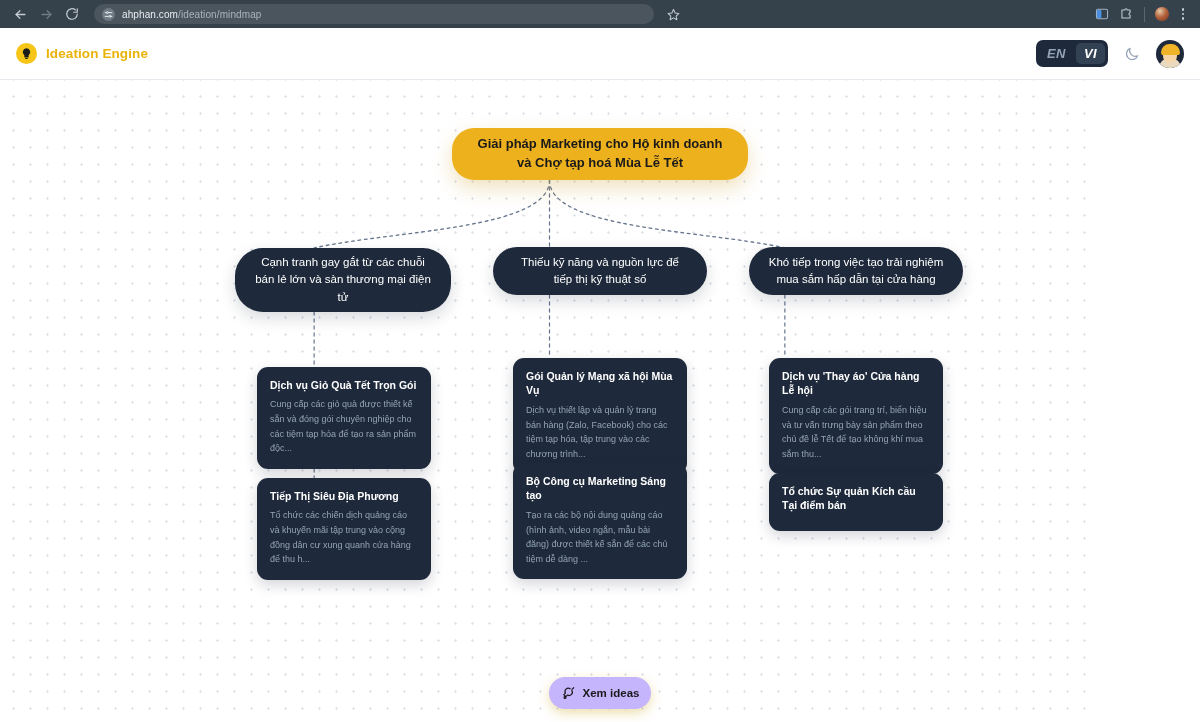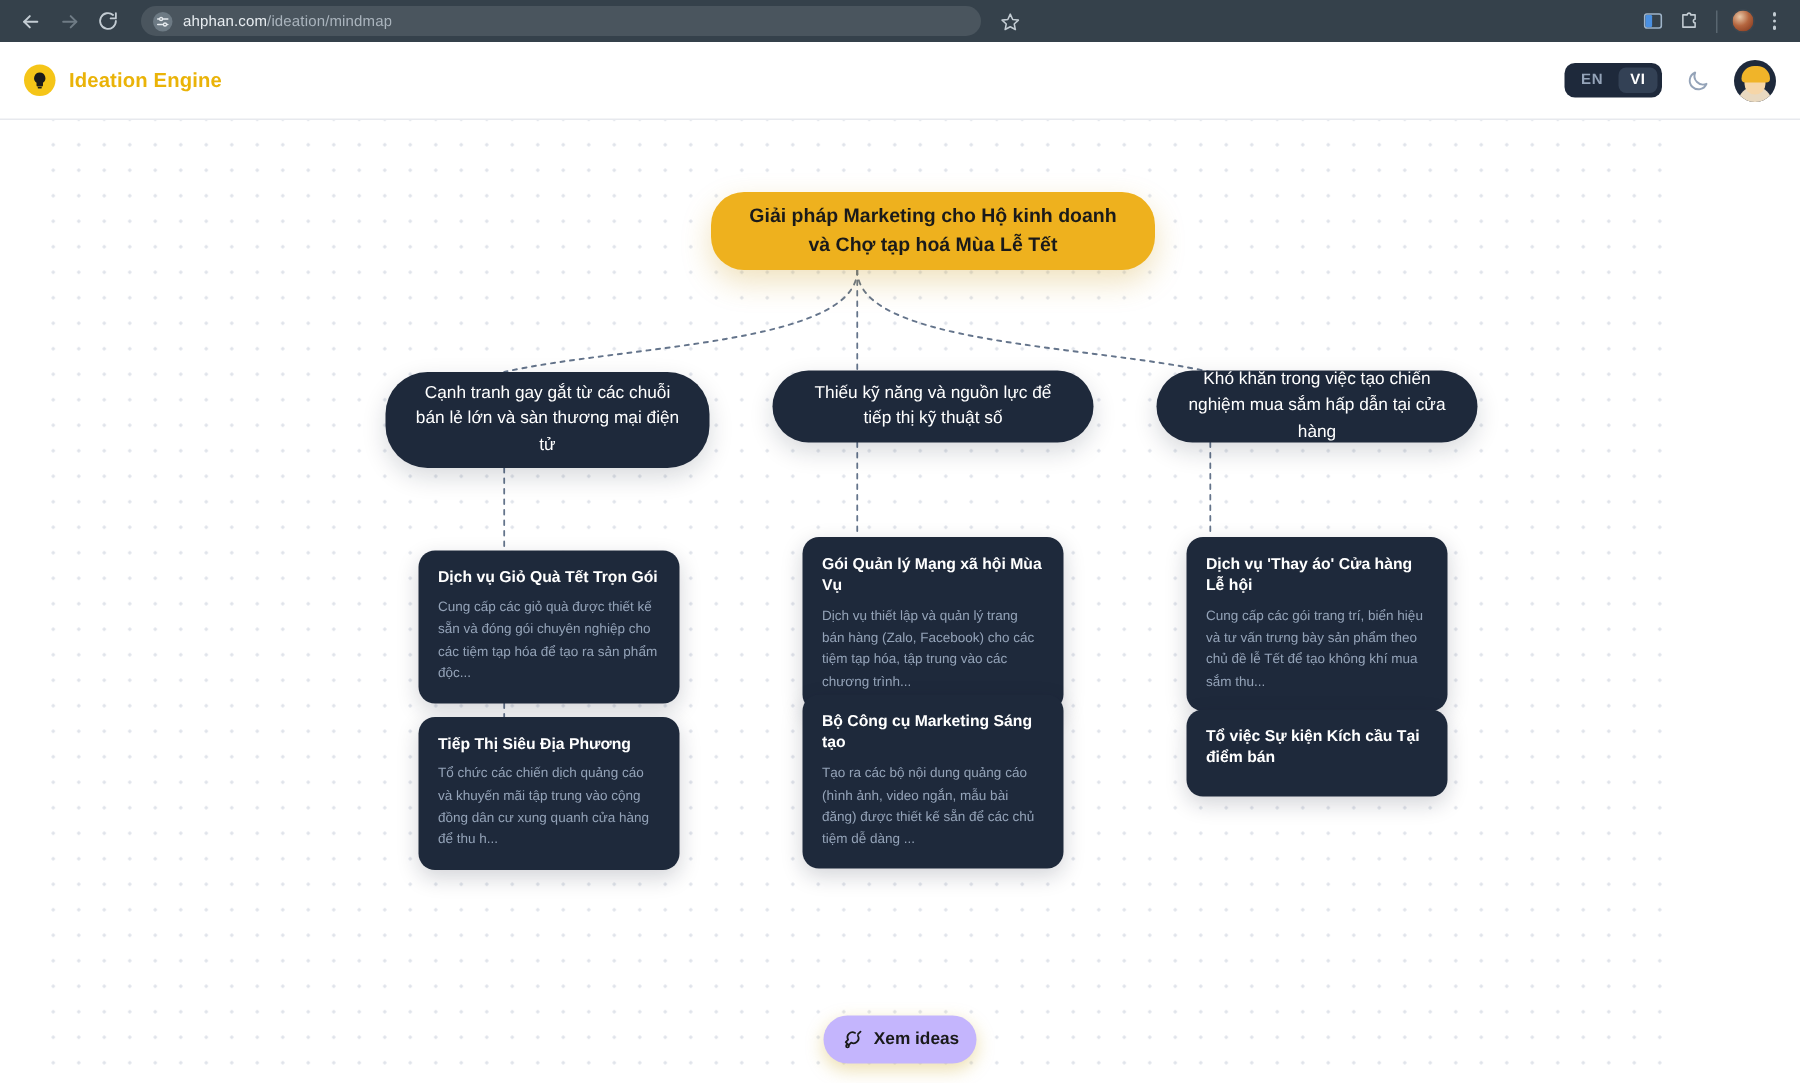--- a/index.html
+++ b/index.html
@@ -102,26 +102,27 @@
   .header-right { margin-left: auto; display: flex; align-items: center; gap: 14px; }
 
   .lang-toggle {
     display: flex;
     background: #1e293b;
     border-radius: 7px;
     padding: 3px;
     gap: 2px;
   }
   .lang-opt {
-    font-size: 10px;
+    font-size: 13px;
     font-weight: bold;
     padding: 3px 8px;
     border-radius: 5px;
     color: #94a3b8;
     letter-spacing: .4px;
+    font-style: italic;
   }
   .lang-opt.active { background: #334155; color: #ffffff; }
 
   .moon-btn { width: 20px; height: 20px; display:flex; align-items:center; justify-content:center; color:#94a3b8; }
 
   .avatar-app {
     width: 28px; height: 28px; border-radius: 50%;
     background: #1e293b;
     display:flex; align-items:center; justify-content:center;
     overflow: hidden;
@@ -134,21 +135,20 @@
   
   .canvas {
     position: relative;
     width: 1099px;
     height: 642px;
     background-color: #ffffff;
     background-image: radial-gradient(circle, #dfe3ea 1px, transparent 1.1px);
     background-size: 17px 17px;
     background-position: 5px 8px;
     overflow: hidden;
-    margin-left: 22px;
   }
   .edges { position: absolute; inset: 0; width: 100%; height: 100%; pointer-events: none; }
 
   .node {
     position: absolute;
     border-radius: 26px;
     display: flex;
     align-items: center;
     justify-content: center;
     text-align: center;
@@ -339,21 +339,21 @@
 
   <div class="node node-branch" style="left:235px; top:168px; width:216px; height:64px;">
     <span>Cạnh tranh gay gắt từ các chuỗi bán lẻ lớn và sàn thương mại điện tử</span>
   </div>
 
   <div class="node node-branch" style="left:493px; top:167px; width:214px; height:48px;">
     <span>Thiếu kỹ năng và nguồn lực để tiếp thị kỹ thuật số</span>
   </div>
 
   <div class="node node-branch" style="left:749px; top:167px; width:214px; height:48px;">
-    <span>Khó khăn trong việc tạo chiến nghiệm mua sắm hấp dẫn tại cửa hàng</span>
+    <span>Khó tiếp trong việc tạo trải nghiệm mua sắm hấp dẫn tại cửa hàng</span>
   </div>
 
   <div class="card" style="left:257px; top:287px; width:174px;">
     <div class="card-title">Dịch vụ Giỏ Quà Tết Trọn Gói</div>
     <div class="card-desc">Cung cấp các giỏ quà được thiết kế sẵn và đóng gói chuyên nghiệp cho các tiệm tạp hóa để tạo ra sản phẩm độc...</div>
   </div>
   <div class="card" style="left:257px; top:398px; width:174px;">
     <div class="card-title">Tiếp Thị Siêu Địa Phương</div>
     <div class="card-desc">Tổ chức các chiến dịch quảng cáo và khuyến mãi tập trung vào cộng đồng dân cư xung quanh cửa hàng để thu h...</div>
   </div>
@@ -365,21 +365,21 @@
   <div class="card" style="left:513px; top:383px; width:174px;">
     <div class="card-title">Bộ Công cụ Marketing Sáng tạo</div>
     <div class="card-desc">Tạo ra các bộ nội dung quảng cáo (hình ảnh, video ngắn, mẫu bài đăng) được thiết kế sẵn để các chủ tiệm dễ dàng ...</div>
   </div>
 
   <div class="card" style="left:769px; top:278px; width:174px;">
     <div class="card-title">Dịch vụ 'Thay áo' Cửa hàng Lễ hội</div>
     <div class="card-desc">Cung cấp các gói trang trí, biển hiệu và tư vấn trưng bày sản phẩm theo chủ đề lễ Tết để tạo không khí mua sắm thu...</div>
   </div>
   <div class="card" style="left:769px; top:393px; width:174px;">
-    <div class="card-title">Tổ việc Sự kiện Kích cầu Tại điểm bán</div>
+    <div class="card-title">Tổ chức Sự quản Kích cầu Tại điểm bán</div>
   </div>
 </div>
 
 <div class="cta">
   <span class="cta-icon">
     <svg width="15" height="15" viewBox="0 0 24 24" fill="none" stroke="#1a1a1a" stroke-width="1.9" stroke-linecap="round" stroke-linejoin="round">
       <path d="M14.5 4.2a5.3 5.3 0 0 0-7.4 7.1l-2.6 2.6 3.2 3.2 2.6-2.6a5.3 5.3 0 0 0 7.1-7.4"></path>
       <circle cx="6.4" cy="18.2" r="1.5"></circle>
       <line x1="17.6" y1="5.4" x2="20.3" y2="2.8"></line>
     </svg>

